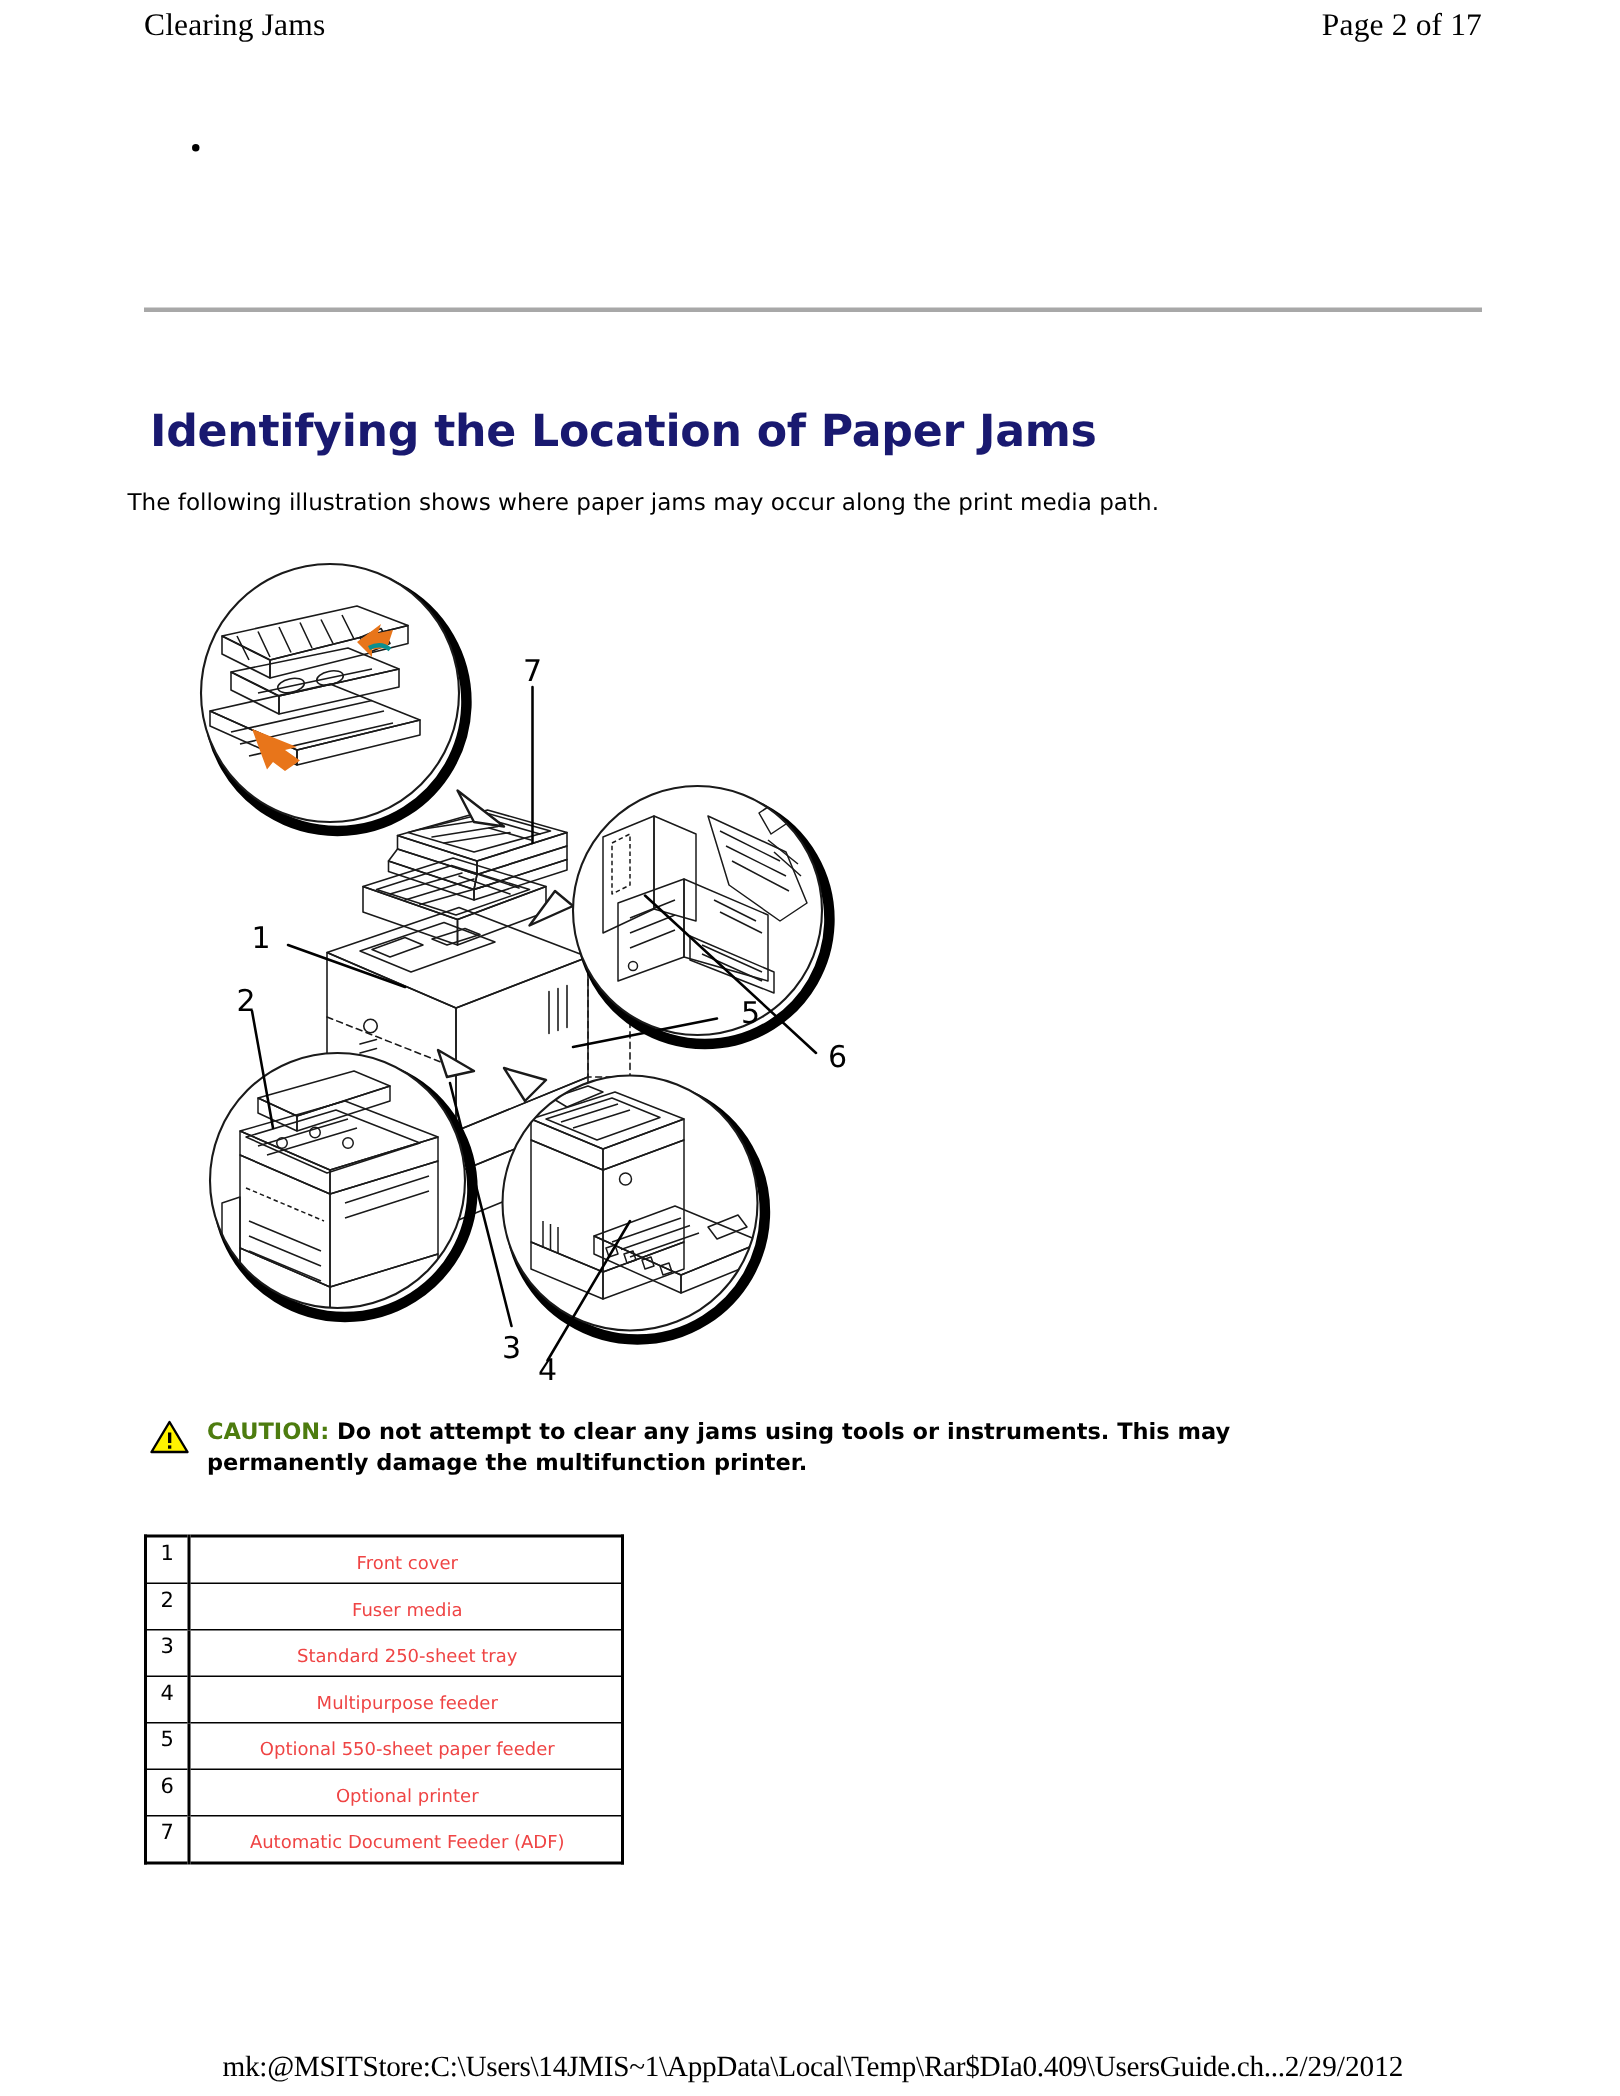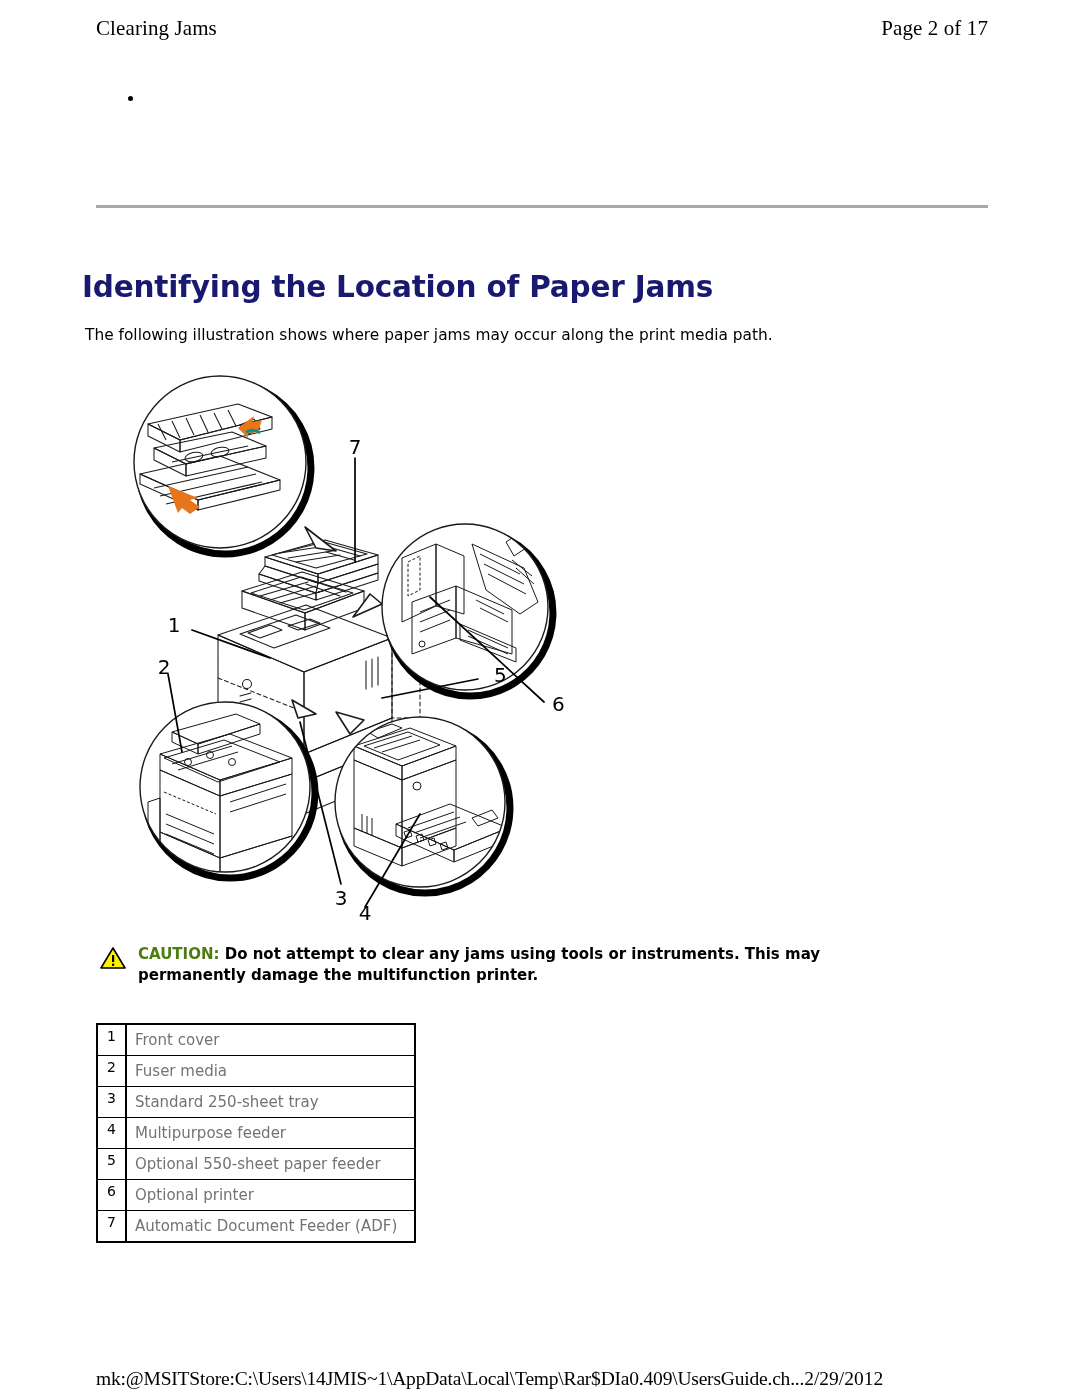--- a/index.html
+++ b/index.html
@@ -13,21 +13,21 @@
     position: relative;
     font-family: "DejaVu Sans", sans-serif;
     color: #000000;
     overflow: hidden;
   }
 
   
   .page-header {
     position: absolute;
     left: 96px;
-    top: 16px;
+    top: 4px;
     width: 892px;
     display: flex;
     justify-content: space-between;
     align-items: baseline;
     font-family: "Liberation Serif", "DejaVu Serif", serif;
     font-size: 21px;
     color: #000000;
     letter-spacing: 0.1px;
   }
   .page-header .hdr-left { white-space: nowrap; }
@@ -64,21 +64,21 @@
     left: 96px;
     top: 205px;
     width: 892px;
     height: 3px;
     background: #a8a8a8;
   }
 
   
   .page-title {
     position: absolute;
-    left: 82px;
+    left: 100px;
     top: 250px;
     font-size: 29.5px;
     font-weight: bold;
     color: #191970;
     letter-spacing: -0.2px;
     white-space: nowrap;
   }
   .intro {
     position: absolute;
     left: 85px;
@@ -150,34 +150,35 @@
     vertical-align: top;
     text-align: center;
     font-size: 14px;
     line-height: 1;
     padding-top: 4px !important;
     padding-bottom: 12px !important;
     color: #000;
   }
   .legend-label {
     vertical-align: bottom;
-    font-size: 15px;
+    font-size: 12px;
     padding: 4px 6px 6px 8px !important;
-    color: #737373;
+    color: #ef4444;
     white-space: nowrap;
+    text-align: center;
   }
 
   
   .page-footer {
     position: absolute;
     left: 96px;
     top: 1368px;
     width: 892px;
     display: flex;
-    justify-content: flex-start;
+    justify-content: center;
     align-items: baseline;
     font-family: "Liberation Serif", "DejaVu Serif", serif;
     font-size: 19.5px;
     color: #000;
     white-space: nowrap;
   }
   .footer-path { letter-spacing: -0.2px; }
 </style>
 </head>
 <body>

